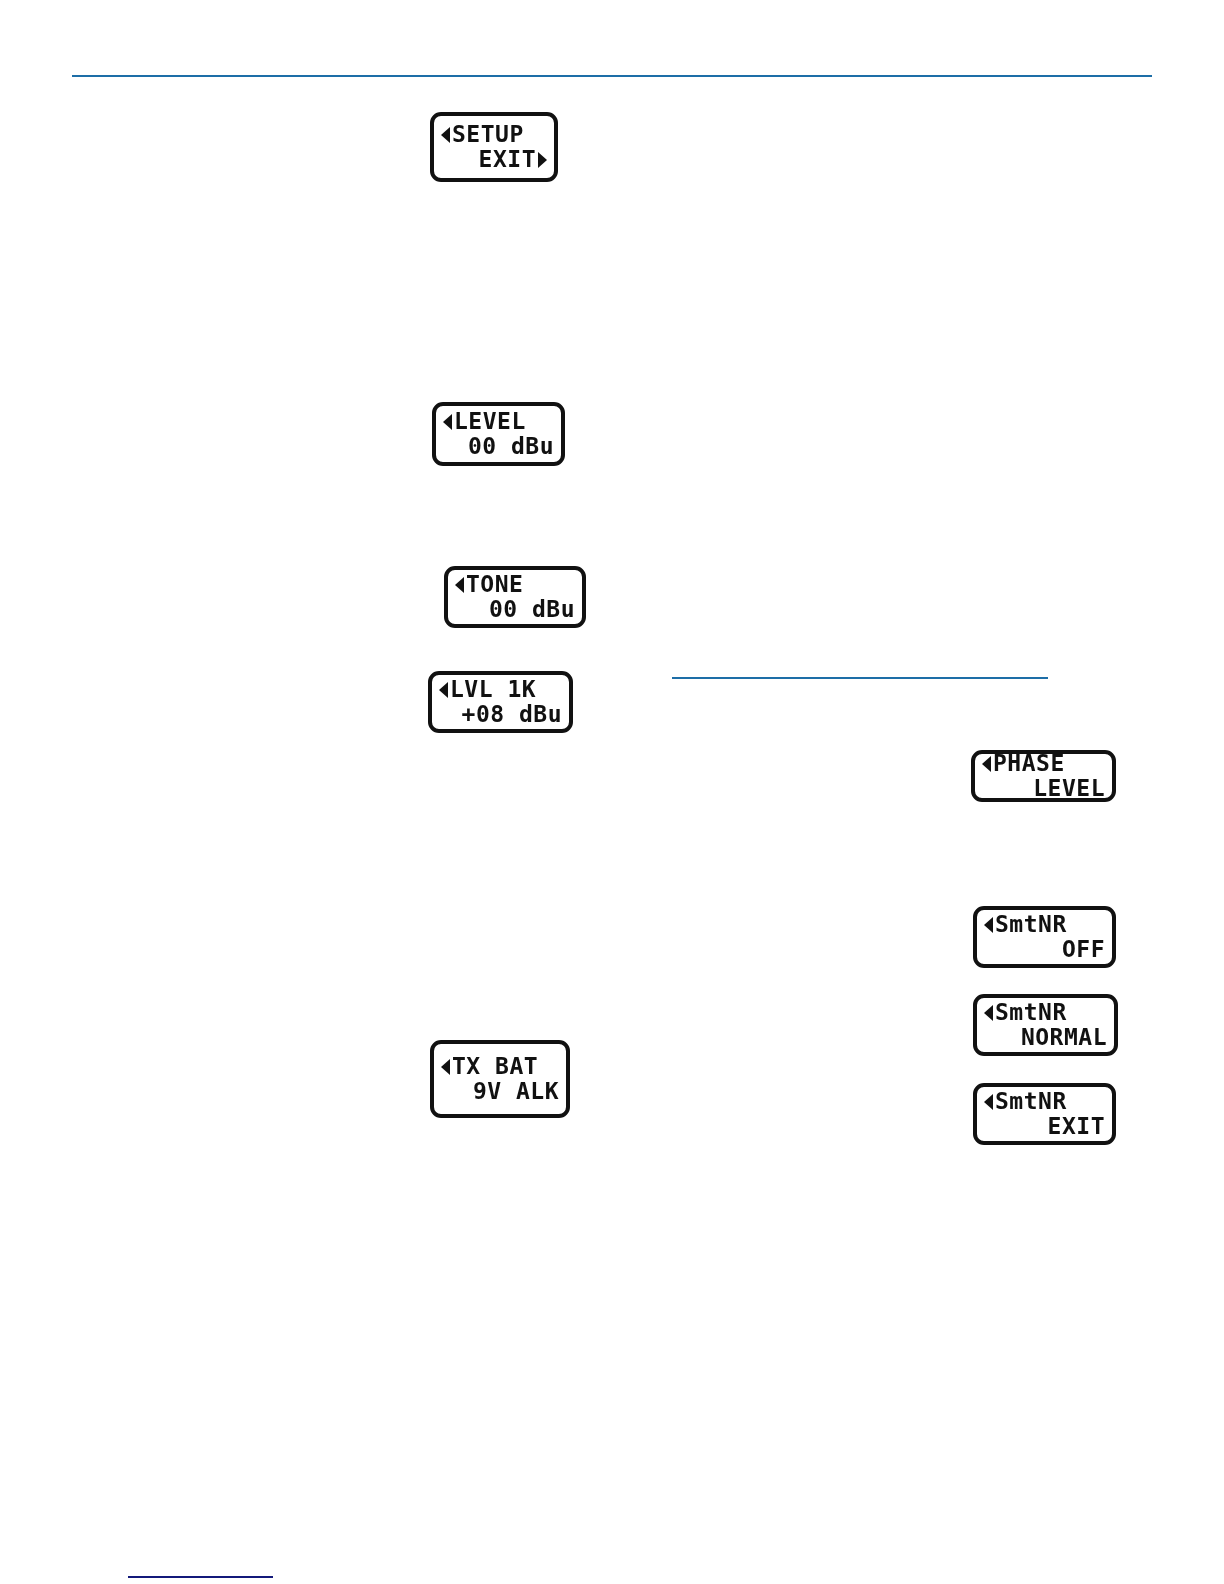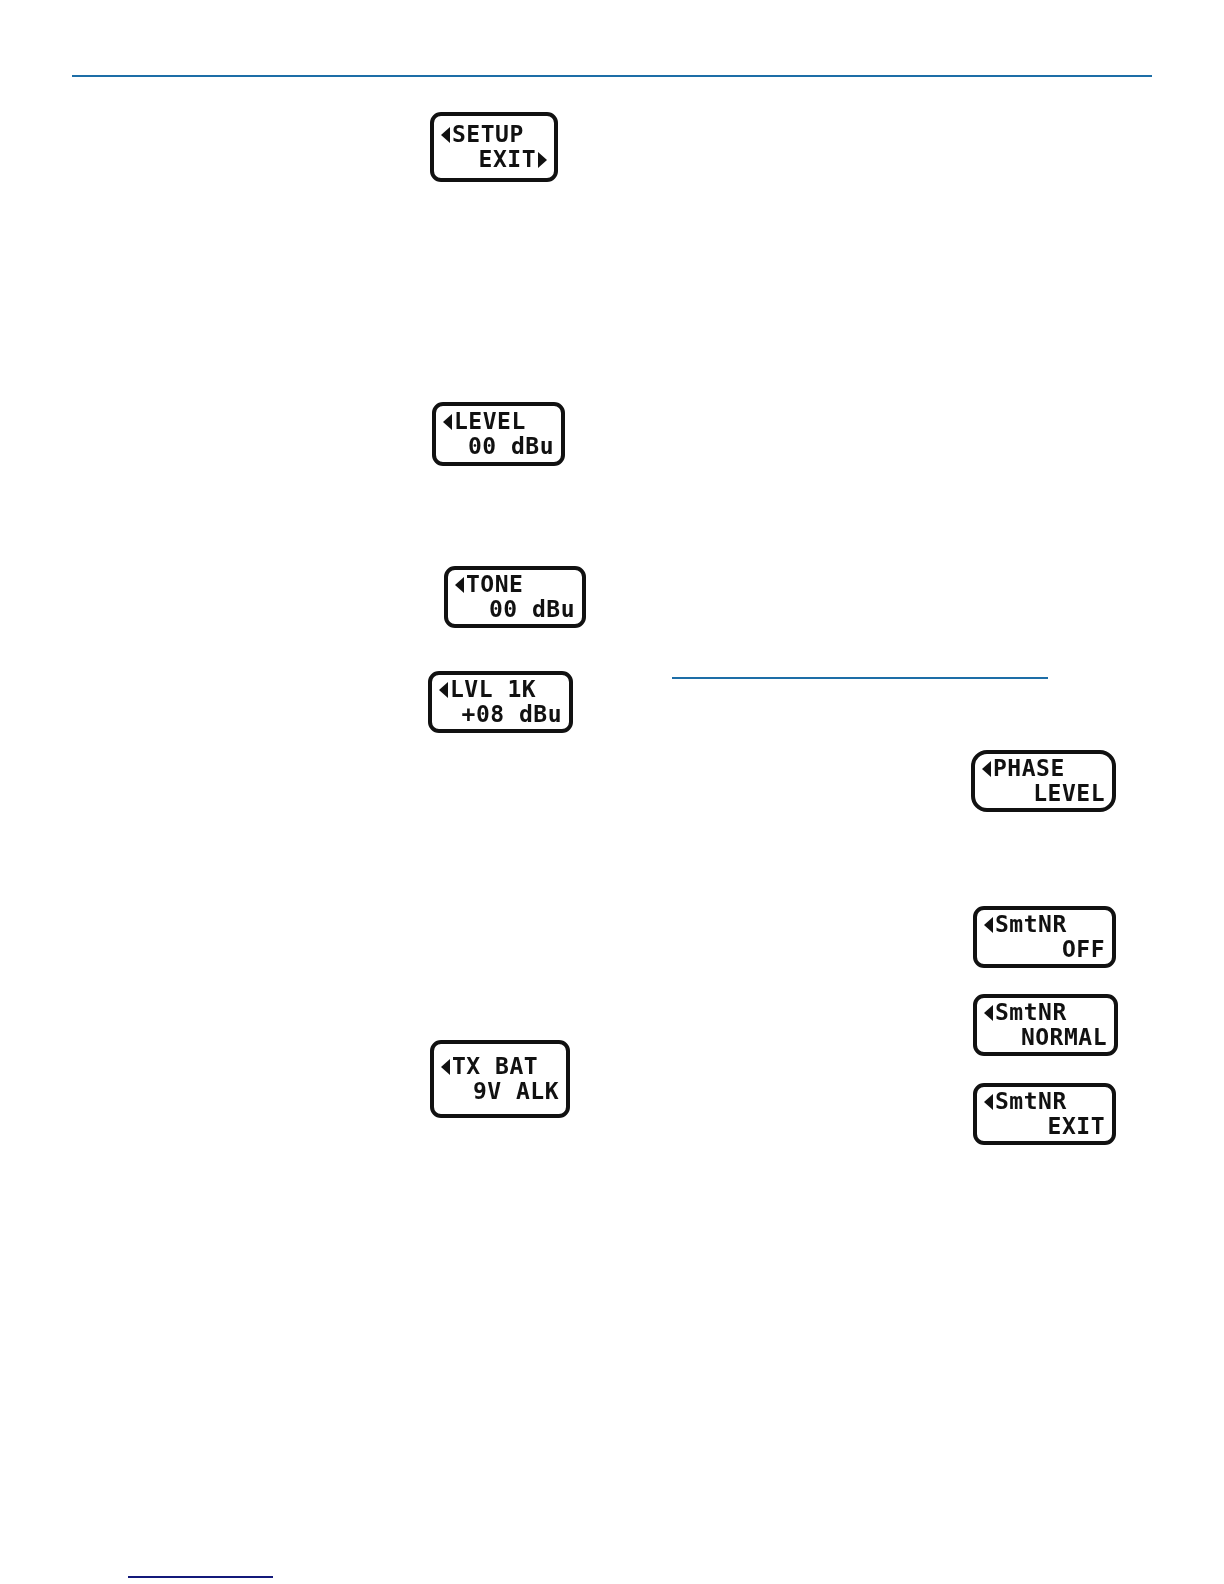--- a/index.html
+++ b/index.html
@@ -121,21 +121,21 @@
         <div class="lcd-line right"><span class="txt">00 dBu</span></div>
       </div>
       <div class="lcd" style="left: 428px; top: 671px; width: 145px; height: 62px;">
         <div class="lcd-line left"><span class="arrow arrow-left"></span><span class="txt">LVL 1K</span></div>
         <div class="lcd-line right"><span class="txt">+08 dBu</span></div>
       </div>
       <div class="lcd" style="left: 430px; top: 1040px; width: 140px; height: 78px;">
         <div class="lcd-line left"><span class="arrow arrow-left"></span><span class="txt">TX BAT</span></div>
         <div class="lcd-line right"><span class="txt">9V ALK</span></div>
       </div>
-      <div class="lcd" style="left: 971px; top: 750px; width: 145px; height: 62px; border-radius: 16px;">
+      <div class="lcd" style="left: 971px; top: 750px; width: 145px; height: 52px;">
         <div class="lcd-line left"><span class="arrow arrow-left"></span><span class="txt">PHASE</span></div>
         <div class="lcd-line right"><span class="txt">LEVEL</span></div>
       </div>
       <div class="lcd" style="left: 973px; top: 906px; width: 143px; height: 62px;">
         <div class="lcd-line left"><span class="arrow arrow-left"></span><span class="txt">SmtNR</span></div>
         <div class="lcd-line right"><span class="txt">OFF</span></div>
       </div>
       <div class="lcd" style="left: 973px; top: 994px; width: 145px; height: 62px;">
         <div class="lcd-line left"><span class="arrow arrow-left"></span><span class="txt">SmtNR</span></div>
         <div class="lcd-line right"><span class="txt">NORMAL</span></div>

